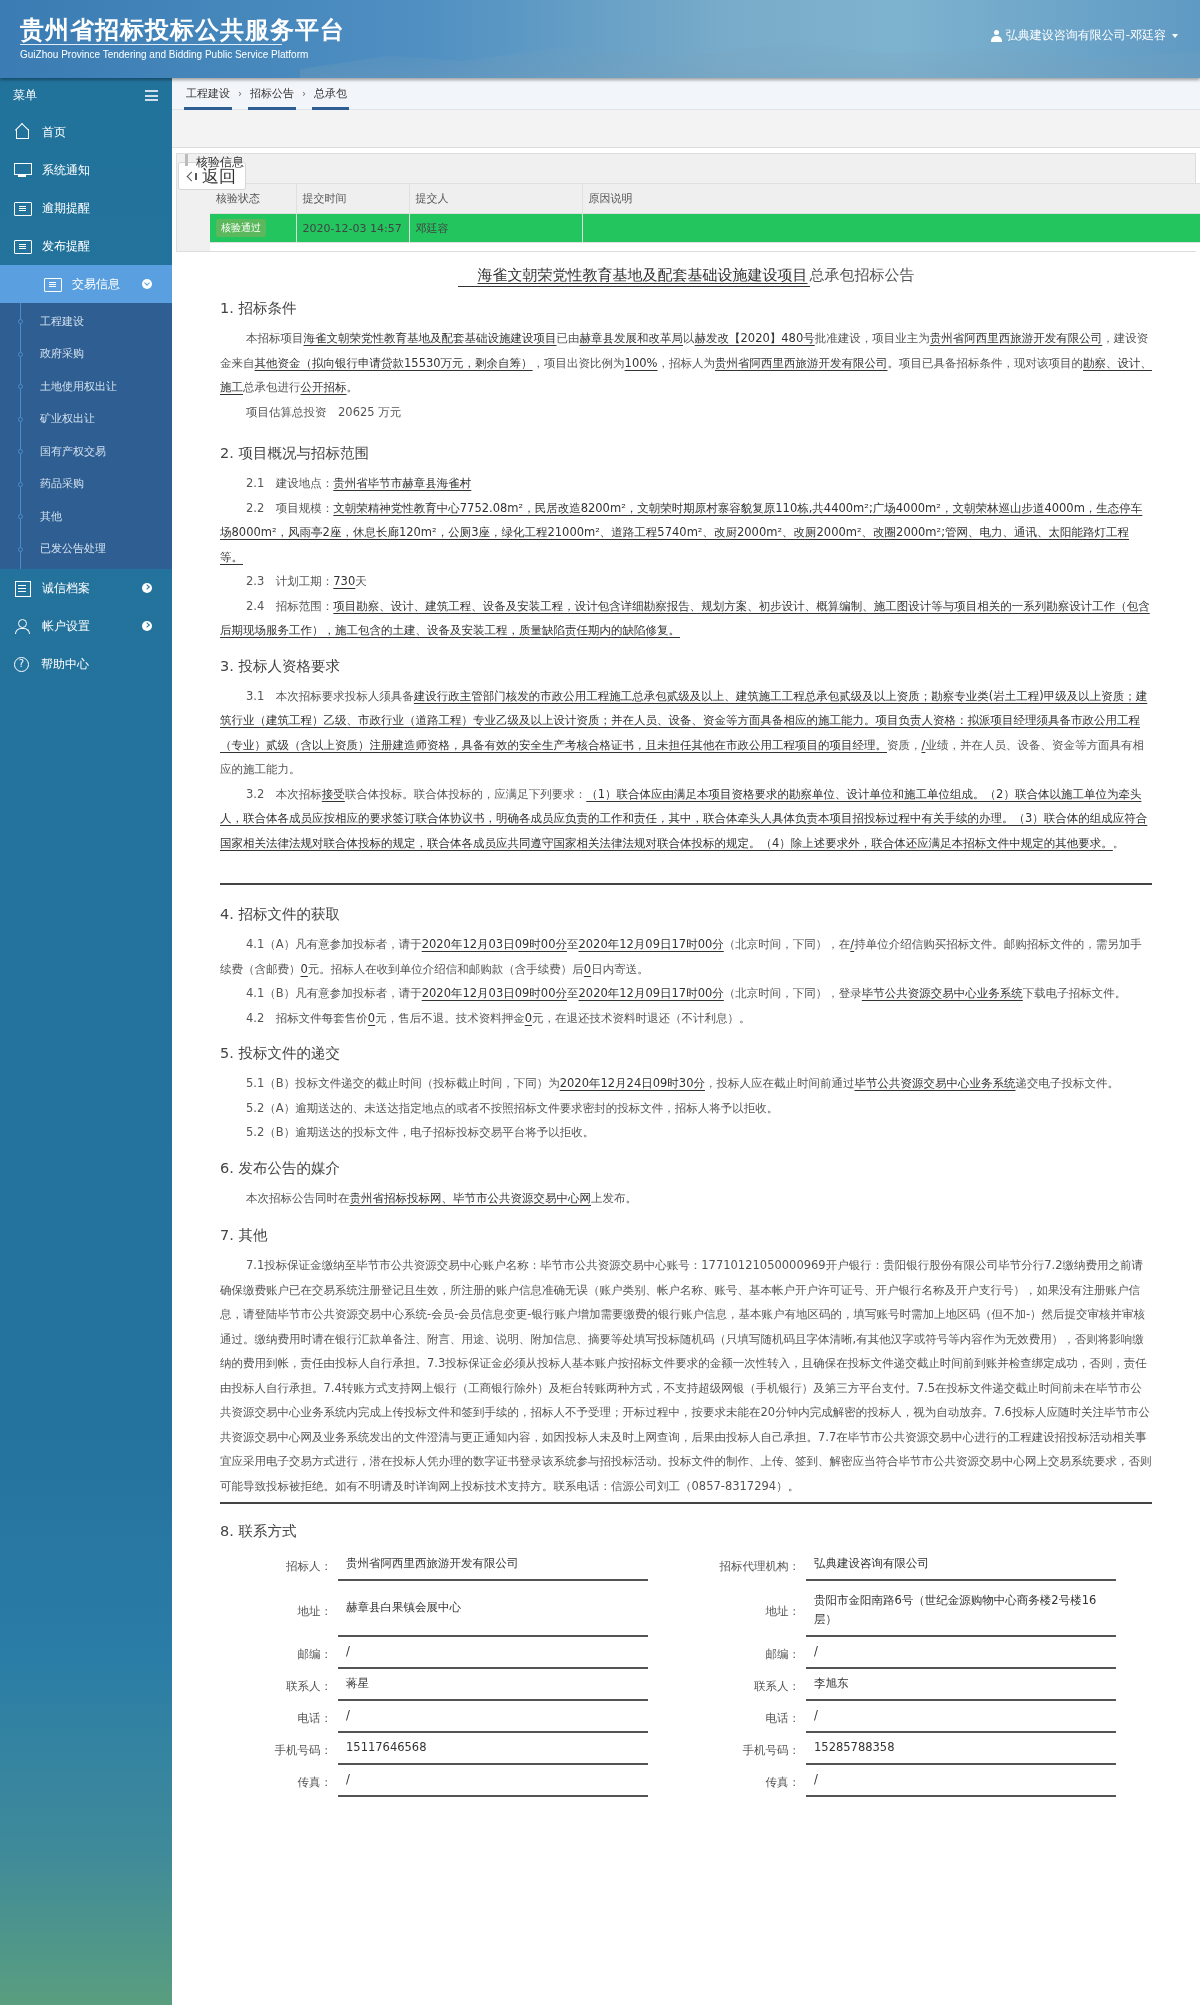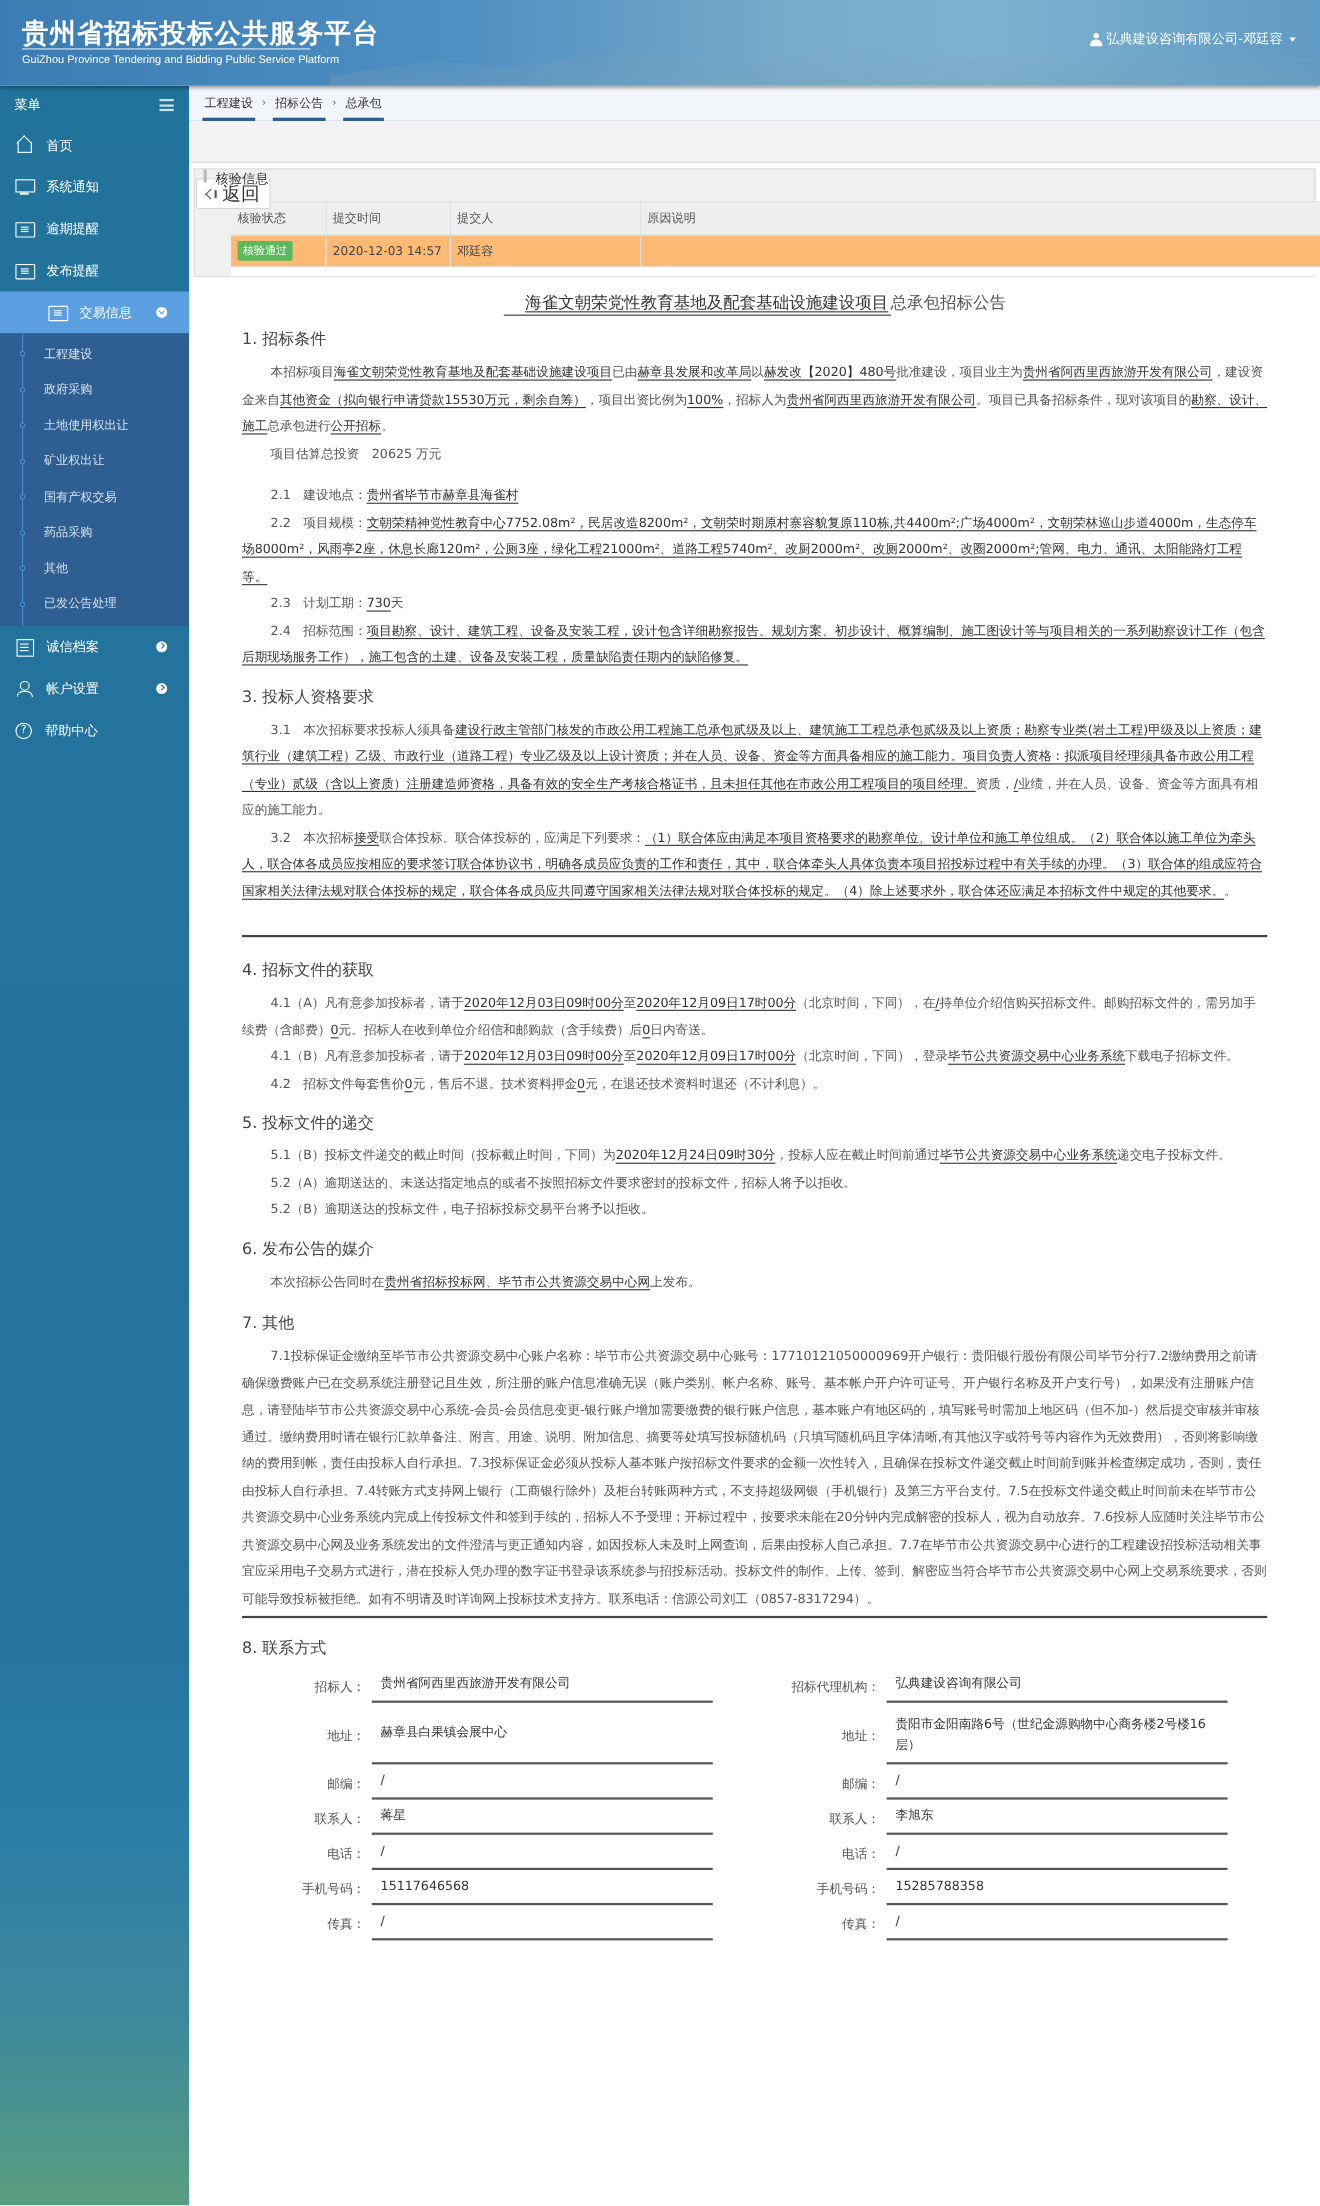--- a/index.html
+++ b/index.html
@@ -60,21 +60,21 @@
   .back-btn { display: inline-flex; align-items: center; gap: 3px; height: 28px; padding: 0 9px; background: #fff; border: 1px solid #d6d6d6; border-radius: 3px; font-size: 17px; color: #333; cursor: pointer; margin-top: 48px; }
   .back-icon { width: 11px; height: 9px; position: relative; }
   .back-icon::before { content: ""; position: absolute; left: 0; top: 1px; width: 6px; height: 6px; border-left: 1.5px solid #555; border-bottom: 1.5px solid #555; transform: rotate(45deg); }
   .back-icon::after { content: ""; position: absolute; left: 7px; top: 1px; width: 2px; height: 7px; background: #555; }
 
   .verify-panel { margin: 5px 4px 0 4px; border: 1px solid #ddd; background: #f0f0f0; }
   .verify-title { height: 29px; display: flex; align-items: flex-start; padding-left: 8px; font-size: 12px; color: #333; }
   .verify-title .bar { width: 3px; height: 12px; background: #bbb; margin-right: 8px; }
   table.verify { width: 100%; border-collapse: collapse; font-size: 11px; margin-left: 33px; }
   table.verify th { background: #efefef; font-weight: normal; text-align: left; height: 30px; padding-left: 6px; border-top: 1px solid #e0e0e0; border-right: 1px solid #e0e0e0; color: #555; }
-  table.verify td { background: #fdba74; height: 29px; padding-left: 6px; border-top: 1px solid #e0e0e0; border-right: 1px solid #e0e0e0; color: #444; }
+  table.verify td { background: #22c55e; height: 29px; padding-left: 6px; border-top: 1px solid #e0e0e0; border-right: 1px solid #e0e0e0; color: #444; }
   table.verify tr.spacer td { height: 8px; background: #fff; }
   .status-badge { display: inline-block; background: #5cb85c; color: #fff; font-size: 10px; padding: 2px 5px; border-radius: 2px; }
 
   
   .doc { position: absolute; left: 48px; top: 188px; width: 932px; font-family: "DejaVu Sans", "Liberation Sans", sans-serif; color: #444; }
   .doc-title { text-align: center; font-size: 15px; margin-bottom: 14px; }
   .doc-title .u { border-bottom: 1px solid #333; padding: 0 2px 2px 20px; color: #333; }
   .doc-title .plain { color: #555; }
   .sec-h { font-size: 14.5px; color: #444; margin: 6px 0 8px 0; }
   .p { font-size: 11.5px; line-height: 24.5px; color: #555; text-indent: 26px; }
@@ -201,20 +201,21 @@
       <span class="u">海雀文朝荣党性教育基地及配套基础设施建设项目</span><span class="plain">总承包招标公告</span>
     </div>
 
     <div class="sec-h">1. 招标条件</div>
     <div class="p">
       <span>本招标项目</span><span class="u">海雀文朝荣党性教育基地及配套基础设施建设项目</span><span>已由</span><span class="u">赫章县发展和改革局</span><span>以</span><span class="u">赫发改【2020】480号</span><span>批准建设，项目业主为</span><span class="u">贵州省阿西里西旅游开发有限公司</span><span>，建设资金来自</span><span class="u">其他资金（拟向银行申请贷款15530万元，剩余自筹）</span><span>，项目出资比例为</span><span class="u">100%</span><span>，招标人为</span><span class="u">贵州省阿西里西旅游开发有限公司</span><span>。项目已具备招标条件，现对该项目的</span><span class="u">勘察、设计、施工</span><span>总承包进行</span><span class="u">公开招标</span><span>。</span>
     </div>
     <div class="p">项目估算总投资　20625 万元</div>
     <div style="height:14px"></div>
 
+    <div class="sec-h">2. 项目概况与招标范围</div>
     <div class="p"><span>2.1　建设地点：</span><span class="u">贵州省毕节市赫章县海雀村</span></div>
     <div class="p"><span>2.2　项目规模：</span><span class="u">文朝荣精神党性教育中心7752.08m²，民居改造8200m²，文朝荣时期原村寨容貌复原110栋,共4400m²;广场4000m²，文朝荣林巡山步道4000m，生态停车场8000m²，风雨亭2座，休息长廊120m²，公厕3座，绿化工程21000m²、道路工程5740m²、改厨2000m²、改厕2000m²、改圈2000m²;管网、电力、通讯、太阳能路灯工程等。</span></div>
     <div class="p"><span>2.3　计划工期：</span><span class="u">730</span><span>天</span></div>
     <div class="p"><span>2.4　招标范围：</span><span class="u">项目勘察、设计、建筑工程、设备及安装工程，设计包含详细勘察报告、规划方案、初步设计、概算编制、施工图设计等与项目相关的一系列勘察设计工作（包含后期现场服务工作），施工包含的土建、设备及安装工程，质量缺陷责任期内的缺陷修复。</span></div>
     <div style="height:8px"></div>
 
     <div class="sec-h">3. 投标人资格要求</div>
     <div class="p"><span>3.1　本次招标要求投标人须具备</span><span class="u">建设行政主管部门核发的市政公用工程施工总承包贰级及以上、建筑施工工程总承包贰级及以上资质；勘察专业类(岩土工程)甲级及以上资质；建筑行业（建筑工程）乙级、市政行业（道路工程）专业乙级及以上设计资质；并在人员、设备、资金等方面具备相应的施工能力。项目负责人资格：拟派项目经理须具备市政公用工程（专业）贰级（含以上资质）注册建造师资格，具备有效的安全生产考核合格证书，且未担任其他在市政公用工程项目的项目经理。</span><span>资质，</span><span class="u">/</span><span>业绩，并在人员、设备、资金等方面具有相应的施工能力。</span></div>
     <div class="p"><span>3.2　本次招标</span><span class="u">接受</span><span>联合体投标。联合体投标的，应满足下列要求：</span><span class="u">（1）联合体应由满足本项目资格要求的勘察单位、设计单位和施工单位组成。（2）联合体以施工单位为牵头人，联合体各成员应按相应的要求签订联合体协议书，明确各成员应负责的工作和责任，其中，联合体牵头人具体负责本项目招投标过程中有关手续的办理。（3）联合体的组成应符合国家相关法律法规对联合体投标的规定，联合体各成员应共同遵守国家相关法律法规对联合体投标的规定。（4）除上述要求外，联合体还应满足本招标文件中规定的其他要求。</span><span>。</span></div>
     <div style="height:28px"></div>

